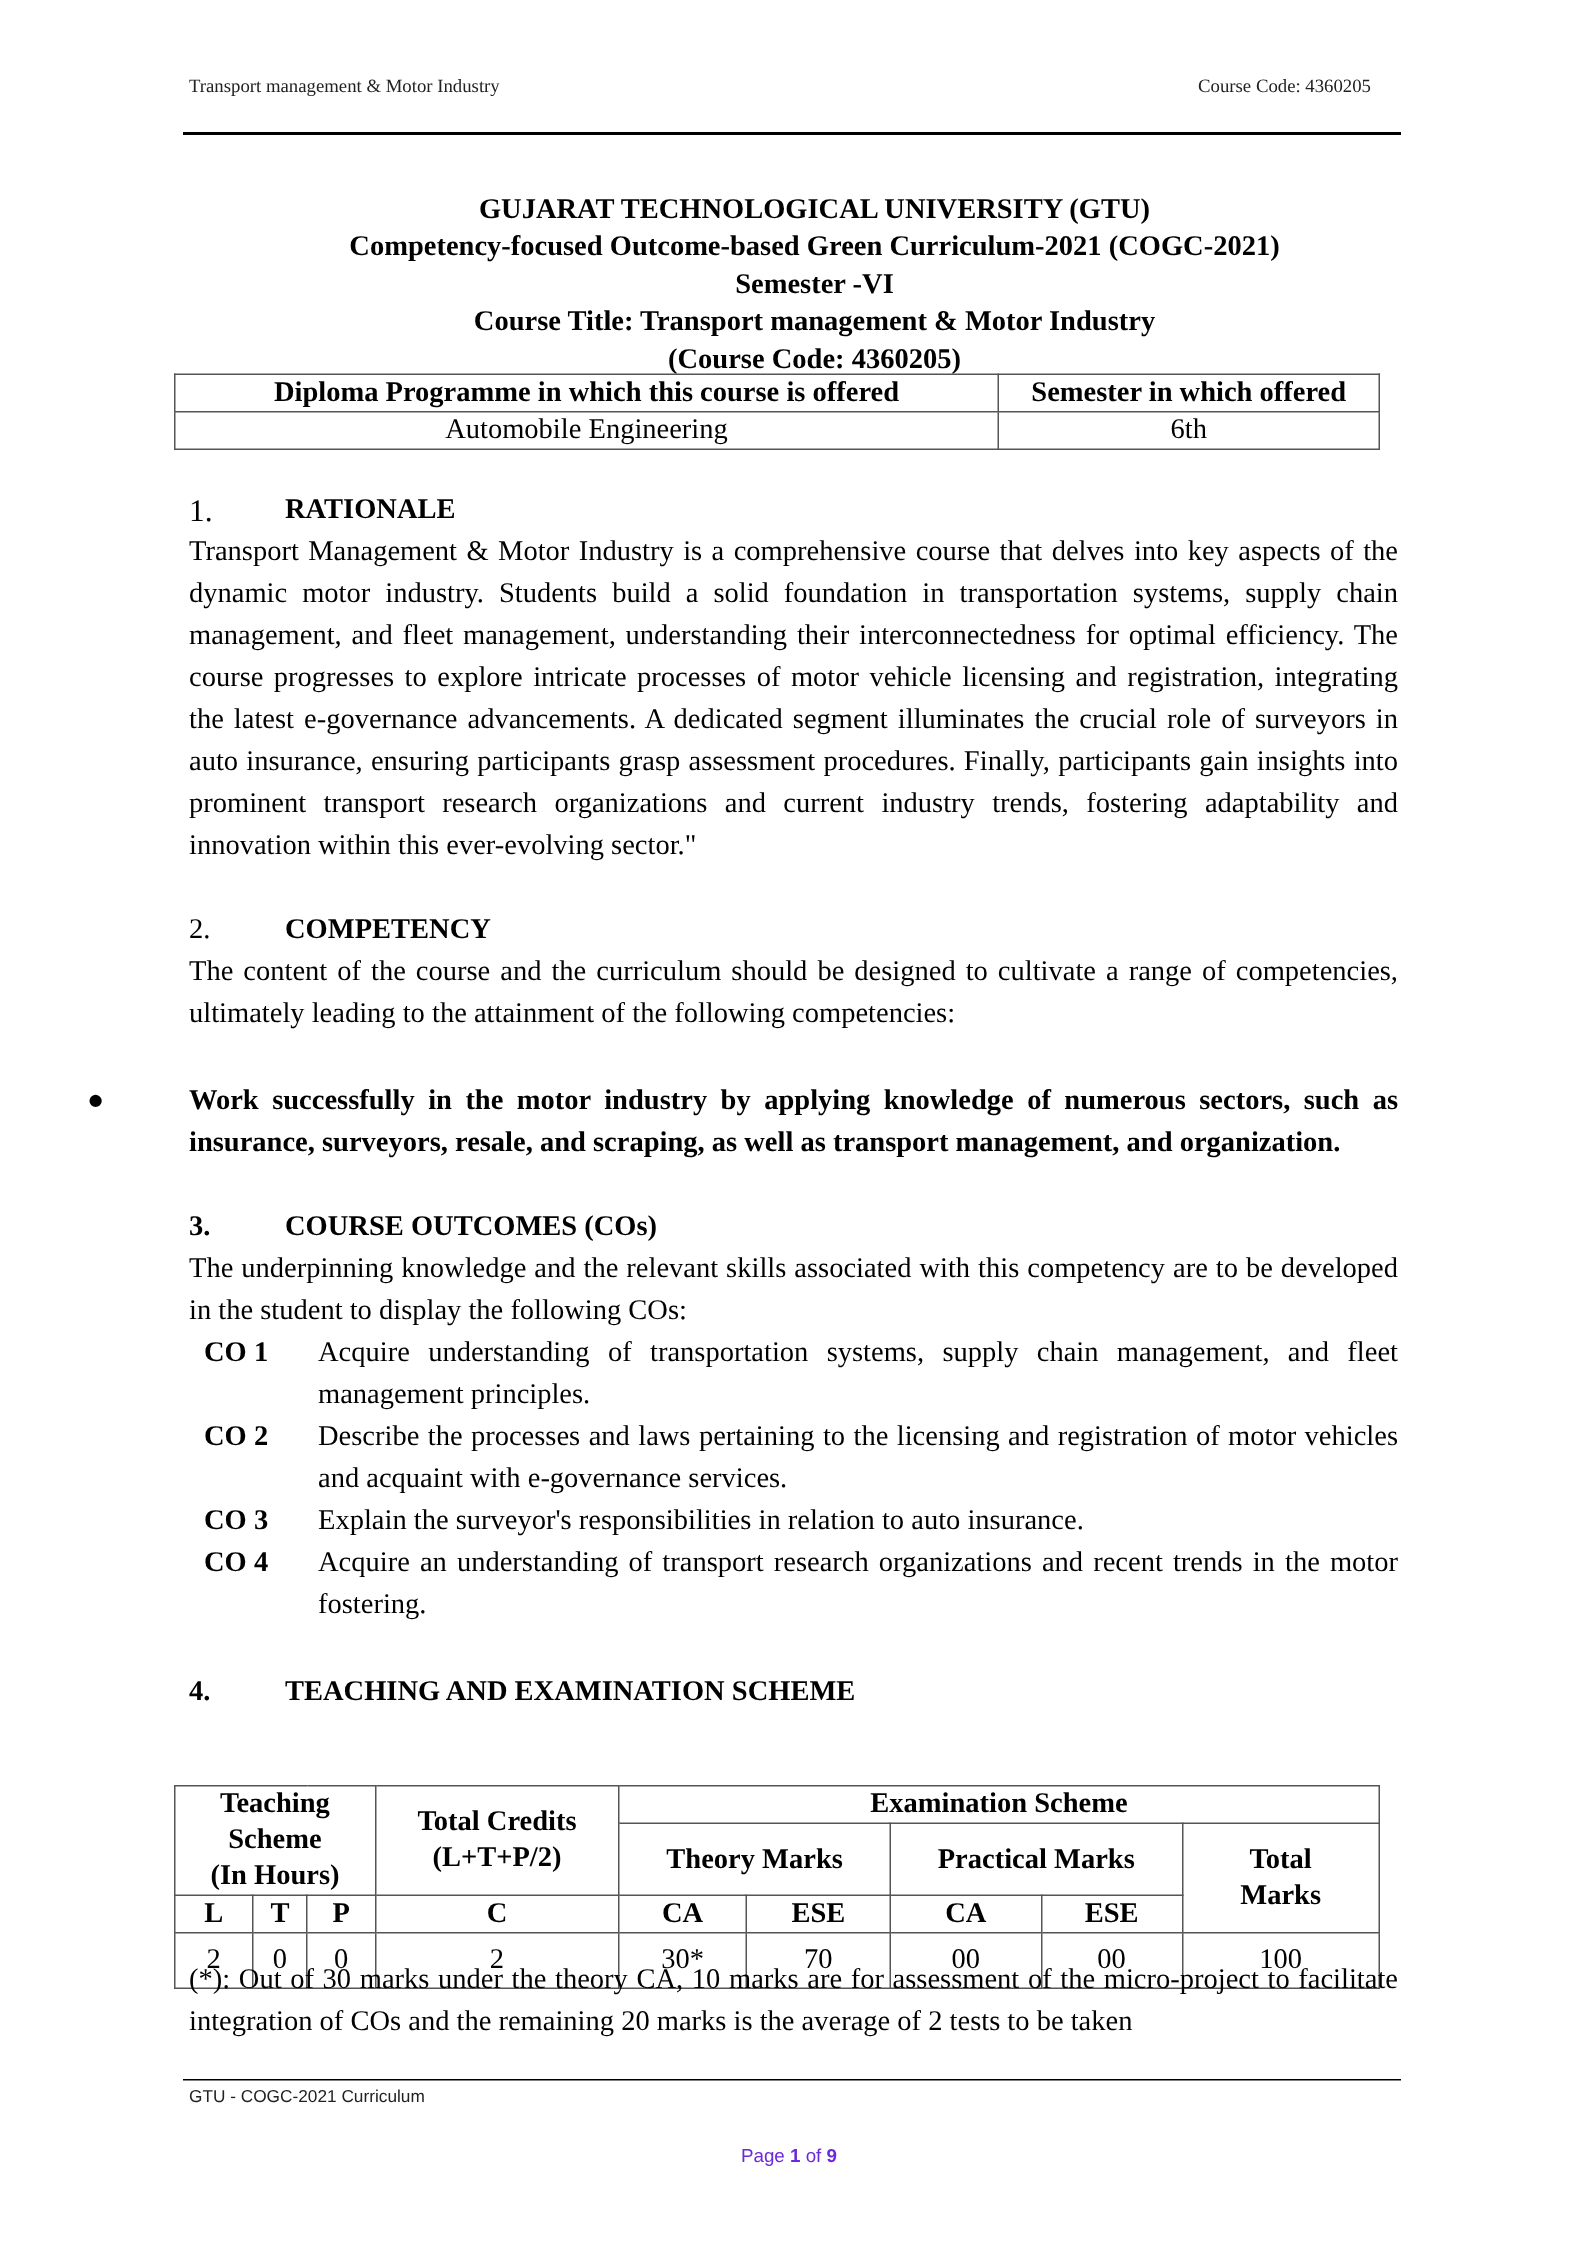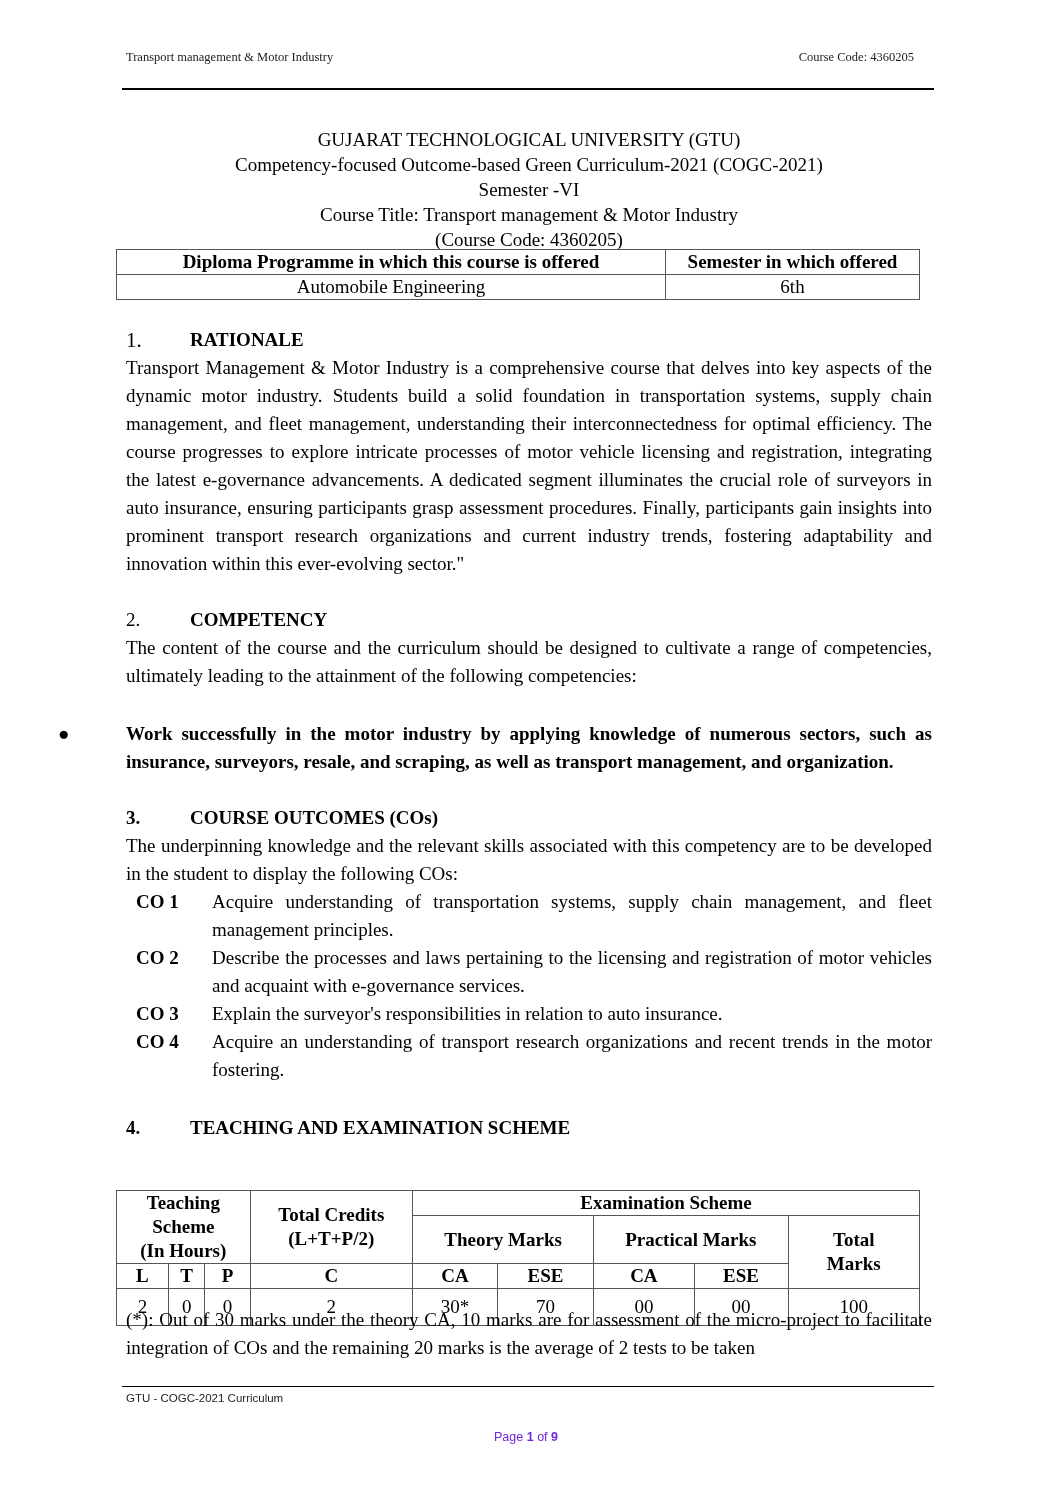--- a/index.html
+++ b/index.html
@@ -2,21 +2,21 @@
 <html><head>
 <meta charset="utf-8">
 <style>
   html, body { margin: 0; padding: 0; background: #ffffff; }
   body { width: 1058px; height: 1497px; position: relative; overflow: hidden; color: #000; font-family: "Liberation Serif", serif; }
   .page-header { position: absolute; left: 126px; right: 124px; top: 50px; font-size: 12.5px; color: #222; }
   .page-header .left { position: absolute; left: 0; top: 0; text-align: center; }
   .page-header .right { position: absolute; right: 20px; top: 0; }
   .header-rule { position: absolute; left: 122px; width: 812px; top: 88px; border-top: 2px solid #000; }
 
-  .titles { position: absolute; left: 126px; width: 806px; top: 127px; text-align: center; font-weight: normal; font-size: 19px; line-height: 25px; }
+  .titles { position: absolute; left: 140px; width: 806px; top: 127px; text-align: center; font-weight: bold; font-size: 19px; line-height: 25px; }
 
   table { border-collapse: collapse; }
   .prog-table { position: absolute; left: 116px; top: 249px; width: 804px; font-size: 19px; }
   .prog-table td, .prog-table th { border: 1.5px solid #555; text-align: center; padding: 0 4px; line-height: 24px; }
   .prog-table th { font-weight: bold; vertical-align: top; }
 
   .content { position: absolute; left: 126px; width: 806px; top: 326px; font-size: 19px; line-height: 28px; }
   .sec-head { font-weight: bold; display: flex; }
   .sec-num { display: inline-block; width: 64px; font-weight: normal; }
   .sec-num.big { font-size: 21px; }

